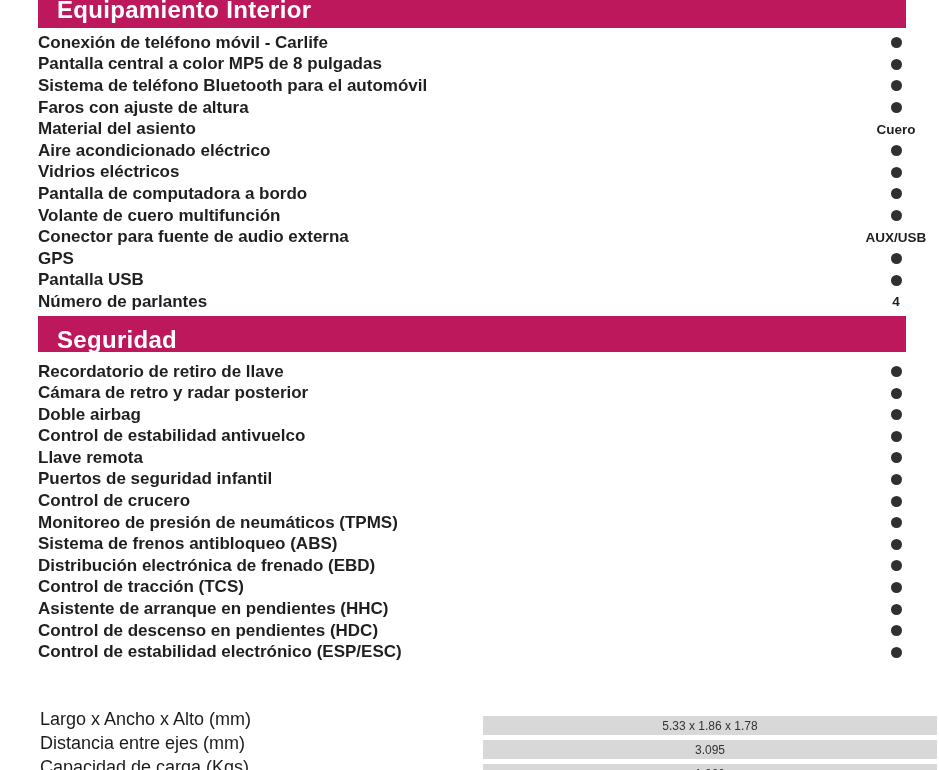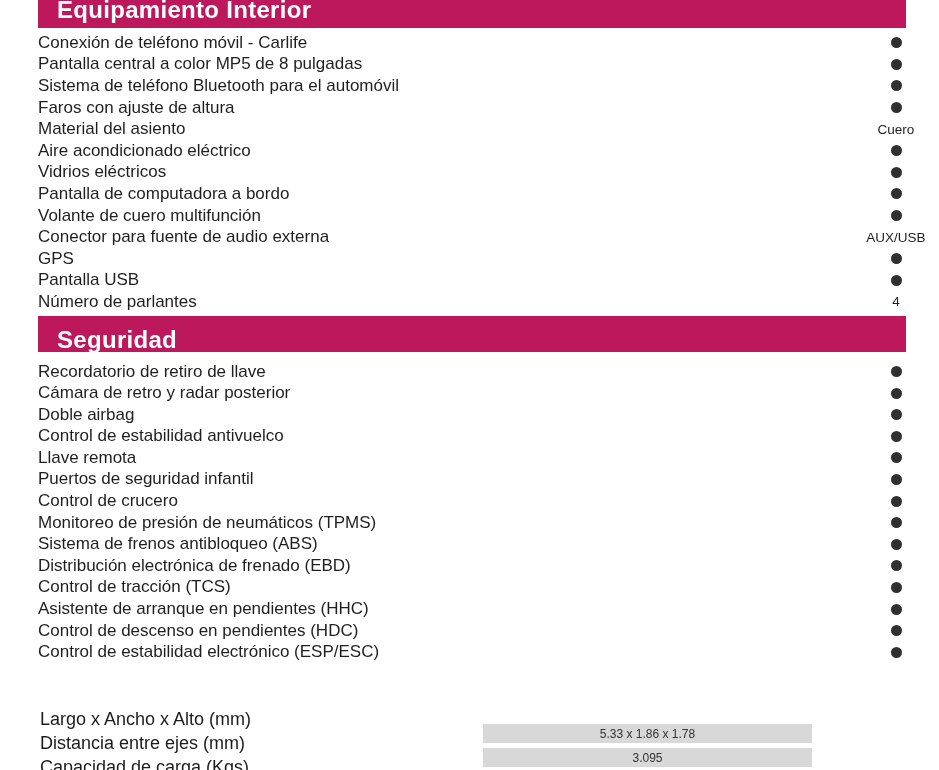--- a/index.html
+++ b/index.html
@@ -29,21 +29,21 @@
     font-weight: bold;
     letter-spacing: 0.3px;
     white-space: nowrap;
   }
   
   .section-0 .bar { height: 28px; }
   .section-0 .bar .bar-title { line-height: 36px; }
   .section-1 .bar { height: 36px; margin-top: 3px; align-items: center; }
   .section-1 .bar .bar-title { line-height: 36px; margin-top: 12px; }
 
-  .rows { margin-top: 4px; }
+  .rows { margin-top: 4px; font-weight: bold; }
   .section-1 .rows { margin-top: 9px; }
 
   .row {
     position: relative;
     height: 21.6px;
     display: flex;
     align-items: center;
   }
   .lbl {
     margin-left: 38px;
@@ -76,22 +76,22 @@
   .dim-row { position: relative; height: 24px; }
   .dim-label {
     position: absolute;
     left: 40px; top: 1px;
     font-size: 18px;
     color: #1c1c1e;
     white-space: nowrap;
   }
   .dim-bar {
     position: absolute;
-    left: 483px; top: 16px;
-    width: 329px; height: 19px;
+    left: 483px; top: 8px;
+    width: 454px; height: 19px;
     background: #d8d8d8;
     display: flex;
     align-items: center;
     justify-content: center;
   }
   .dim-value {
     font-size: 12px;
     color: #333333;
     white-space: nowrap;
   }

